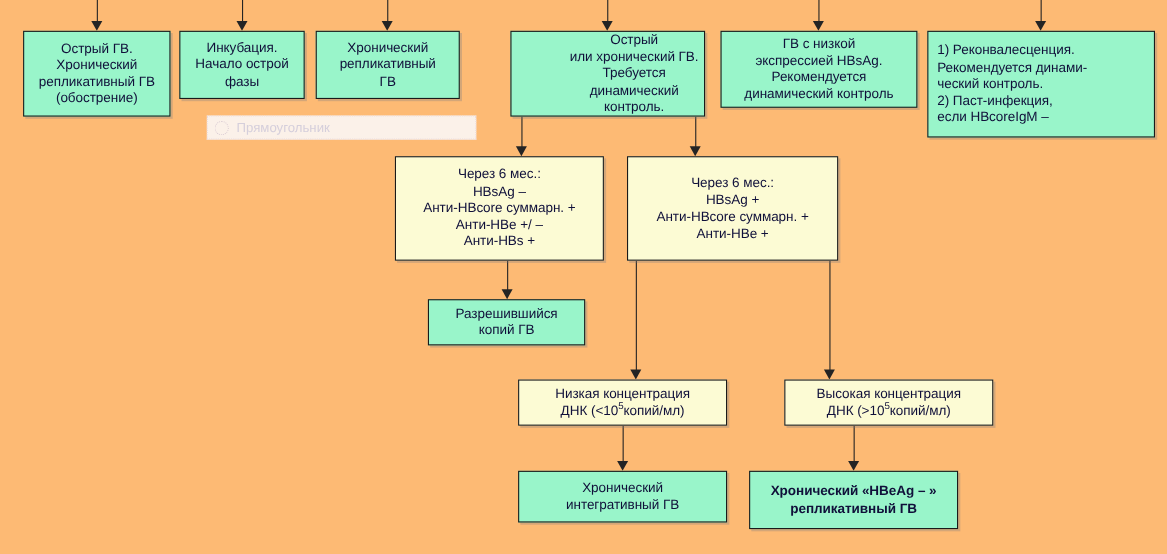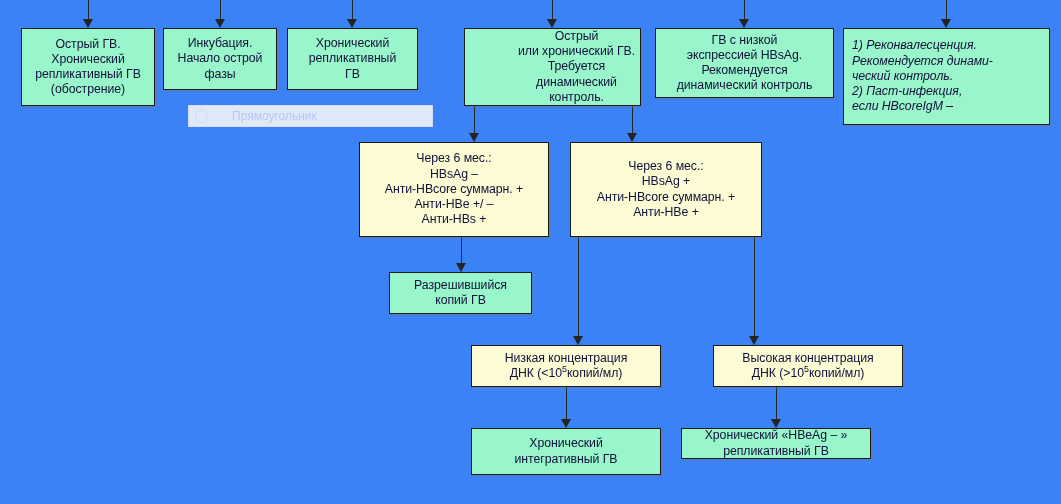--- a/index.html
+++ b/index.html
@@ -5,21 +5,21 @@
 <style>
   html, body {
     margin: 0;
     padding: 0;
     background: #ffffff;
   }
   #canvas {
     position: relative;
     width: 1061px;
     height: 504px;
-    background: #3b82f6;
+    background: #fdba74;
     font-family: "Liberation Sans", "DejaVu Sans", sans-serif;
     overflow: hidden;
   }
 
   
   .box {
     position: absolute;
     box-sizing: border-box;
     border: 1.6px solid #1a1a1a;
     display: flex;
@@ -32,21 +32,20 @@
     letter-spacing: -0.05px;
     white-space: pre-line;
     box-shadow: 2px 2px 0 rgba(120,120,130,0.30);
   }
   .box.green { background: #99f5ca; }
   .box.yellow { background: #fcfbd4; }
   .box.left-align {
     text-align: left;
     justify-content: flex-start;
     padding-left: 8px;
-    font-style: italic;
   }
   .box .txt { display: block; width: 100%; }
 
   
   .vline {
     position: absolute;
     width: 0;
     border-left: 1.6px solid #242424;
   }
   .arrowhead {
@@ -60,21 +59,21 @@
 
   
   #watermark {
     position: absolute;
     left: 188px;
     top: 105px;
     width: 245px;
     height: 22px;
     display: flex;
     align-items: center;
-    gap: 24px;
+    gap: 7px;
     padding-left: 6px;
     box-sizing: border-box;
     font-size: 12px;
     color: #cfd3ee;
     background: #fbfbfe;
     border: 1px dotted #e9e3f0;
     opacity: 0.85;
   }
   #watermark .wm-icon {
     display: inline-block;
@@ -154,21 +153,21 @@
 Анти-HBcore суммарн. +
 Анти-HBe +</span></div>
       <div class="box green" style="left: 389px; top: 272px; width: 143px; height: 42px;"><span class="txt">Разрешившийся
 копий ГВ</span></div>
       <div class="box yellow" style="left: 471px; top: 345px; width: 190px; height: 42px;"><span class="txt">Низкая концентрация
 ДНК (&lt;10<sup>5</sup>копий/мл)</span></div>
       <div class="box yellow" style="left: 681px; top: 345px; width: 190px; height: 42px; margin-left: 32px;"><span class="txt">Высокая концентрация
 ДНК (&gt;10<sup>5</sup>копий/мл)</span></div>
       <div class="box green" style="left: 471px; top: 428px; width: 190px; height: 47px;"><span class="txt">Хронический
 интегративный ГВ</span></div>
-      <div class="box green" style="left: 681px; top: 428px; width: 190px; height: 31px;"><span class="txt">Хронический «HBeAg – »
+      <div class="box green" style="left: 681px; top: 428px; width: 190px; height: 53px; font-weight: bold;"><span class="txt">Хронический «HBeAg – »
 репликативный ГВ</span></div>
     </div>
 
   <div id="watermark">
     <span class="wm-icon"></span>
     <span>Прямоугольник</span>
   </div>
 
 </div>
 

